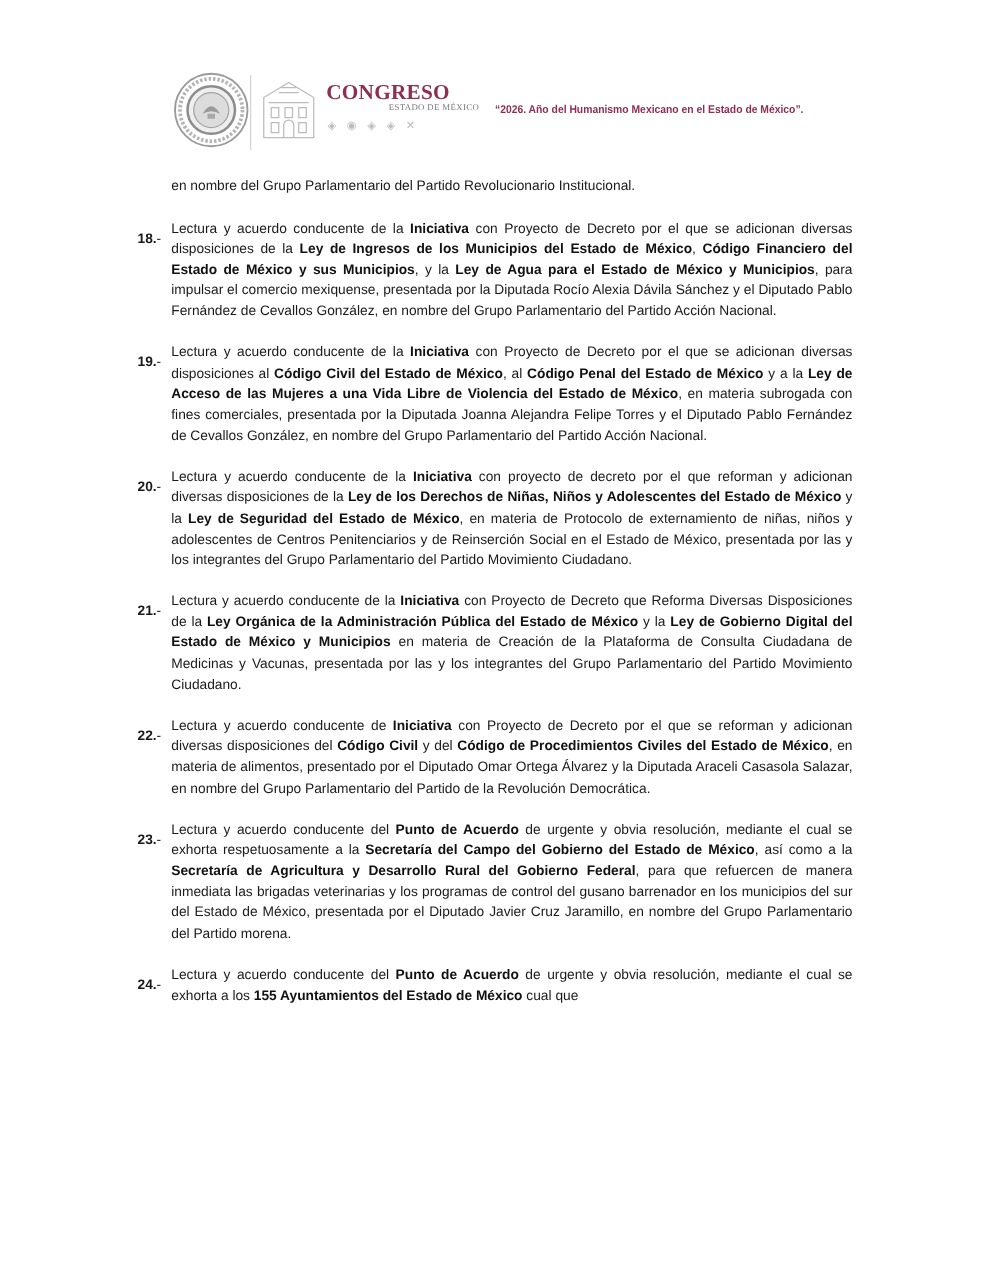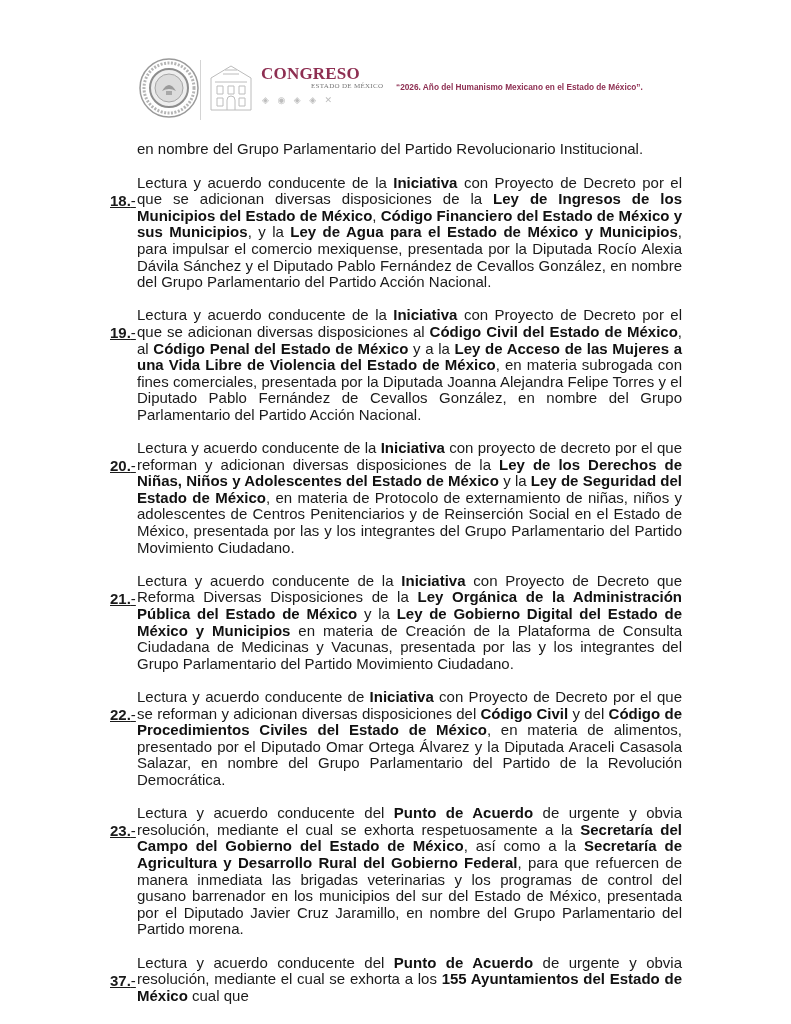--- a/index.html
+++ b/index.html
@@ -10,24 +10,24 @@
   .vdivider { position: absolute; left: 200px; top: 60px; width: 1px; height: 60px; background: #d4d4d4; }
   .building { position: absolute; left: 205px; top: 60px; width: 52px; height: 52px; }
   .congreso { position: absolute; left: 261px; top: 64px; font-family: "Liberation Serif", serif;
               font-weight: bold; font-size: 17px; color: #8e2f52; letter-spacing: 0.2px; }
   .estado { position: absolute; left: 263px; top: 82px; font-family: "Liberation Serif", serif;
             font-size: 7px; color: #777; letter-spacing: 0.3px; margin-left: 48px; }
   .glyphs { position: absolute; left: 262px; top: 95px; font-size: 9px; color: #bdbdbd; letter-spacing: 3px; }
   .motto { position: absolute; left: 396px; top: 82px; font-size: 9px; font-weight: bold;
            color: #8e2f52; transform: scaleX(0.92); transform-origin: left; white-space: nowrap; }
 
-  .content { position: absolute; left: 110px; top: 141px; width: 572px; font-size: 15px; line-height: 16.6px; }
+  .content { position: absolute; left: 110px; top: 141px; width: 572px; font-size: 11px; line-height: 16.6px; }
   .cont-line { margin-left: 27px; margin-bottom: 17px; }
   .item { position: relative; padding-left: 27px; text-align: justify; margin-bottom: 16.6px; }
-  .item .num { position: absolute; left: 0; top: 18px; font-weight: bold; text-decoration: underline; }
+  .item .num { position: absolute; left: 0; top: 8px; font-weight: bold; }
   .item .num .dash { font-weight: normal; }
   b { font-weight: bold; color: #111; }
 </style>
 </head>
 <body>
 
 <div class="header">
   <svg class="seal" viewBox="0 0 62 62">
     <circle cx="31" cy="31" r="29" fill="none" stroke="#9a9a9a" stroke-width="1.5"></circle>
     <circle cx="31" cy="31" r="25" fill="none" stroke="#b5b5b5" stroke-width="3" stroke-dasharray="2 1.5"></circle>
@@ -55,15 +55,15 @@
 
 <div class="content">
   <div class="cont-line">en nombre del Grupo Parlamentario del Partido Revolucionario Institucional.</div>
   <div id="items">
       <div class="item"><span class="num"><span>18.</span><span class="dash">-</span></span><span><span>Lectura y acuerdo conducente de la </span><b>Iniciativa</b><span> con Proyecto de Decreto por el que se adicionan diversas disposiciones de la </span><b>Ley de Ingresos de los Municipios del Estado de México</b><span>, </span><b>Código Financiero del Estado de México y sus Municipios</b><span>, y la </span><b>Ley de Agua para el Estado de México y Municipios</b><span>, para impulsar el comercio mexiquense, presentada por la Diputada Rocío Alexia Dávila Sánchez y el Diputado Pablo Fernández de Cevallos González, en nombre del Grupo Parlamentario del Partido Acción Nacional.</span></span></div>
       <div class="item"><span class="num"><span>19.</span><span class="dash">-</span></span><span><span>Lectura y acuerdo conducente de la </span><b>Iniciativa</b><span> con Proyecto de Decreto por el que se adicionan diversas disposiciones al </span><b>Código Civil del Estado de México</b><span>, al </span><b>Código Penal del Estado de México</b><span> y a la </span><b>Ley de Acceso de las Mujeres a una Vida Libre de Violencia del Estado de México</b><span>, en materia subrogada con fines comerciales, presentada por la Diputada Joanna Alejandra Felipe Torres y el Diputado Pablo Fernández de Cevallos González, en nombre del Grupo Parlamentario del Partido Acción Nacional.</span></span></div>
       <div class="item"><span class="num"><span>20.</span><span class="dash">-</span></span><span><span>Lectura y acuerdo conducente de la </span><b>Iniciativa</b><span> con proyecto de decreto por el que reforman y adicionan diversas disposiciones de la </span><b>Ley de los Derechos de Niñas, Niños y Adolescentes del Estado de México</b><span> y la </span><b>Ley de Seguridad del Estado de México</b><span>, en materia de Protocolo de externamiento de niñas, niños y adolescentes de Centros Penitenciarios y de Reinserción Social en el Estado de México, presentada por las y los integrantes del Grupo Parlamentario del Partido Movimiento Ciudadano.</span></span></div>
       <div class="item"><span class="num"><span>21.</span><span class="dash">-</span></span><span><span>Lectura y acuerdo conducente de la </span><b>Iniciativa</b><span> con Proyecto de Decreto que Reforma Diversas Disposiciones de la </span><b>Ley Orgánica de la Administración Pública del Estado de México</b><span> y la </span><b>Ley de Gobierno Digital del Estado de México y Municipios</b><span> en materia de Creación de la Plataforma de Consulta Ciudadana de Medicinas y Vacunas, presentada por las y los integrantes del Grupo Parlamentario del Partido Movimiento Ciudadano.</span></span></div>
       <div class="item"><span class="num"><span>22.</span><span class="dash">-</span></span><span><span>Lectura y acuerdo conducente de </span><b>Iniciativa</b><span> con Proyecto de Decreto por el que se reforman y adicionan diversas disposiciones del </span><b>Código Civil</b><span> y del </span><b>Código de Procedimientos Civiles del Estado de México</b><span>, en materia de alimentos, presentado por el Diputado Omar Ortega Álvarez y la Diputada Araceli Casasola Salazar, en nombre del Grupo Parlamentario del Partido de la Revolución Democrática.</span></span></div>
       <div class="item"><span class="num"><span>23.</span><span class="dash">-</span></span><span><span>Lectura y acuerdo conducente del </span><b>Punto de Acuerdo</b><span> de urgente y obvia resolución, mediante el cual se exhorta respetuosamente a la </span><b>Secretaría del Campo del Gobierno del Estado de México</b><span>, así como a la </span><b>Secretaría de Agricultura y Desarrollo Rural del Gobierno Federal</b><span>, para que refuercen de manera inmediata las brigadas veterinarias y los programas de control del gusano barrenador en los municipios del sur del Estado de México, presentada por el Diputado Javier Cruz Jaramillo, en nombre del Grupo Parlamentario del Partido morena.</span></span></div>
-      <div class="item"><span class="num"><span>37.</span><span class="dash">-</span></span><span><span>Lectura y acuerdo conducente del </span><b>Punto de Acuerdo</b><span> de urgente y obvia resolución, mediante el cual se exhorta a los </span><b>155 Ayuntamientos del Estado de México</b><span> cual que</span></span></div>
+      <div class="item"><span class="num"><span>24.</span><span class="dash">-</span></span><span><span>Lectura y acuerdo conducente del </span><b>Punto de Acuerdo</b><span> de urgente y obvia resolución, mediante el cual se exhorta a los </span><b>155 Ayuntamientos del Estado de México</b><span> cual que</span></span></div>
     </div>
 </div>
 
 </body></html>

